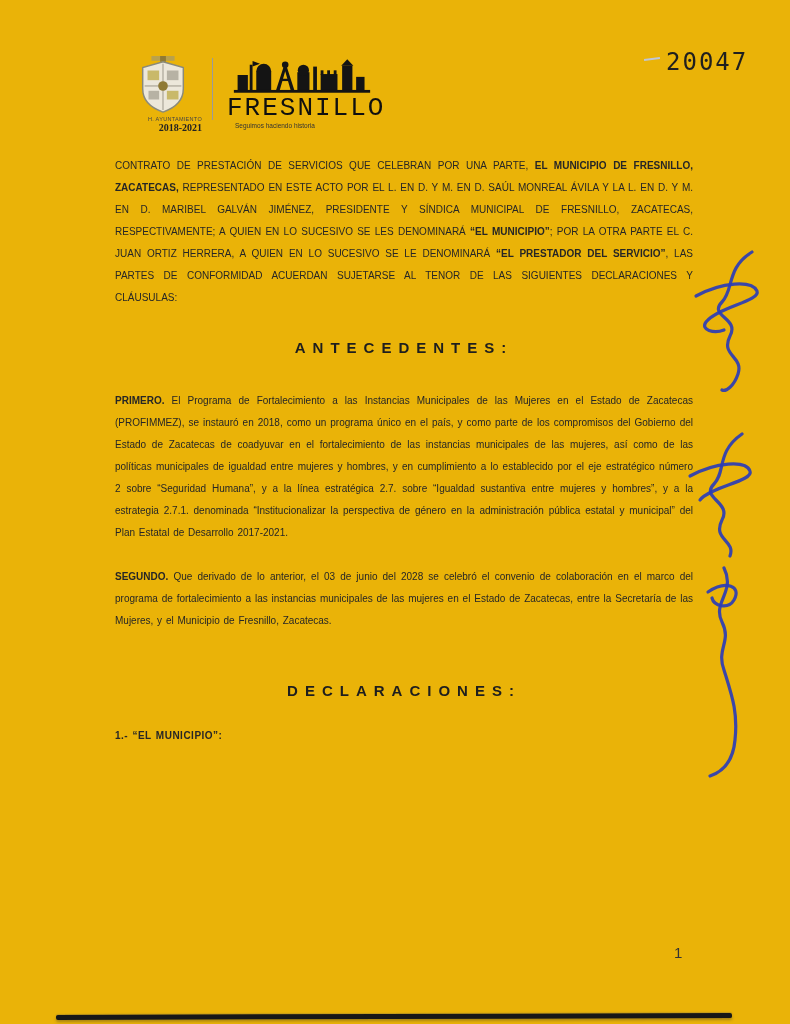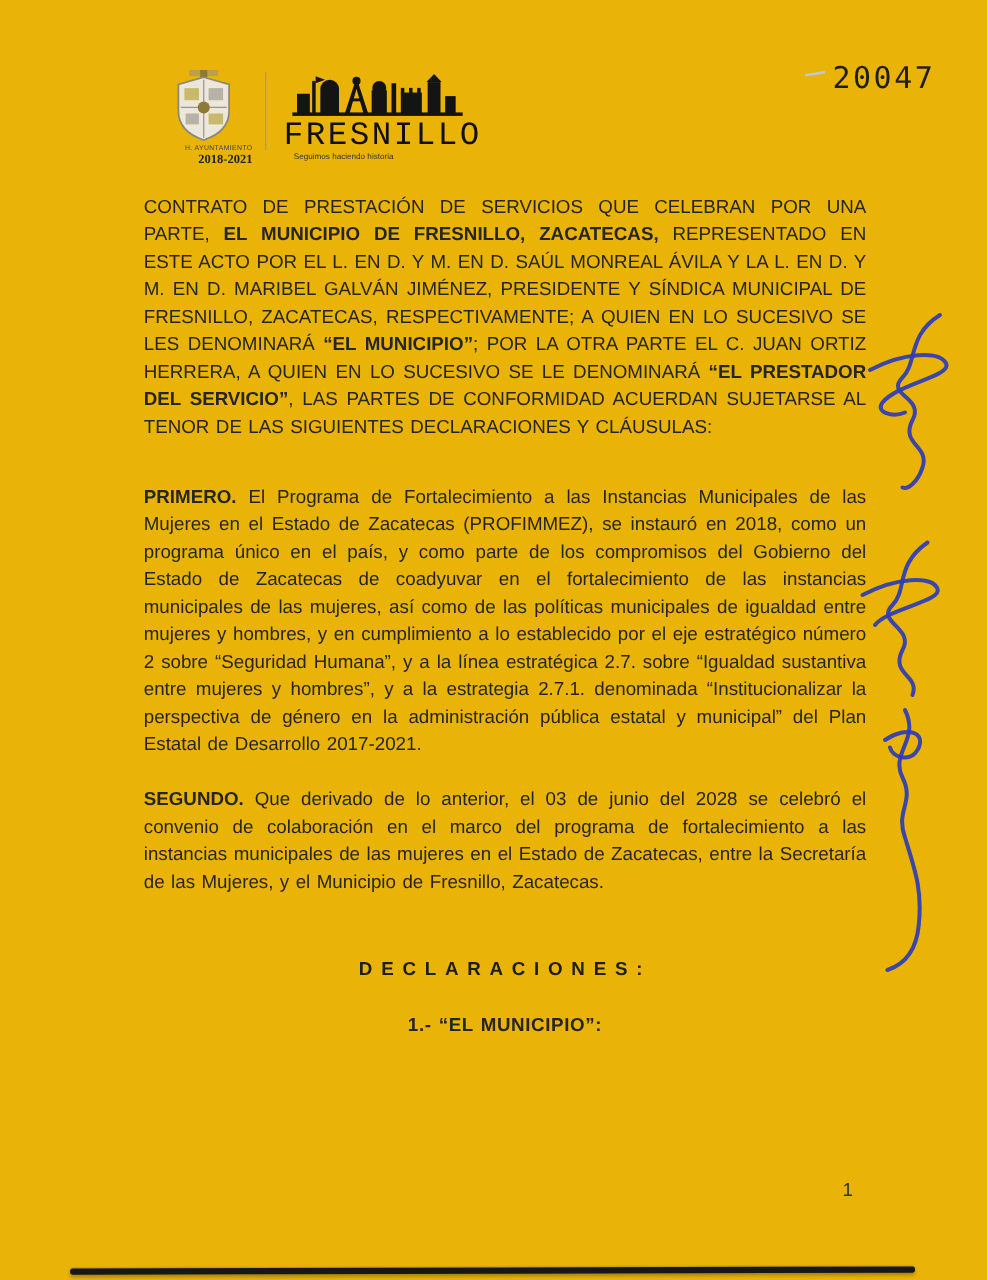--- a/index.html
+++ b/index.html
@@ -28,32 +28,32 @@
   .brand { width:150px; text-align:center; }
   .brand-name {
     font-family:Liberation Mono, monospace; font-size:26px; color:#101010;
     letter-spacing:2px; line-height:1; margin-top:1px;
   }
   .brand-tagline { font-size:6.5px; color:#333; text-align:left; padding-left:8px; margin-top:1px; }
 
   
   .doc-body { position:absolute; top:155px; left:115px; width:578px; }
   .para {
-    font-size:15px; line-height:22px; text-align:justify; color:#262626;
+    font-size:10px; line-height:22px; text-align:justify; color:#262626;
     word-spacing:1px;
   }
   .seg-b { font-weight:700; }
   .heading {
     font-size:15px; font-weight:700; letter-spacing:7px; text-align:center;
     color:#1e1e1e; margin-top:30px;
   }
   .para-primero { margin-top:34px; }
   .para-segundo { margin-top:22px; }
   .heading-declaraciones { margin-top:50px; }
-  .clause { margin-top:26px; font-weight:700; text-align:center; letter-spacing:.5px; }
+  .clause { margin-top:26px; font-weight:700; text-align:left; letter-spacing:.5px; }
 
   .page-number {
     position:absolute; top:944px; left:674px; font-size:15px; color:#333;
   }
 
   
   .ink-overlay { position:absolute; top:0; left:0; width:790px; height:1024px; pointer-events:none; }
   .ink-overlay path { fill:none; stroke-width:3.2; stroke-linecap:round; opacity:.92; }
 
   
@@ -114,20 +114,21 @@
         </g>
       </svg>
       <div class="brand-name">FRESNILLO</div>
       <div class="brand-tagline">Seguimos haciendo historia</div>
     </div>
   </header>
 
   <main class="doc-body">
     <p class="para"><span>CONTRATO DE PRESTACIÓN DE SERVICIOS QUE CELEBRAN POR UNA PARTE, </span><span class="seg-b">EL MUNICIPIO DE FRESNILLO, ZACATECAS,</span><span> REPRESENTADO EN ESTE ACTO POR EL L. EN D. Y M. EN D. SAÚL MONREAL ÁVILA Y LA L. EN D. Y M. EN D. MARIBEL GALVÁN JIMÉNEZ, PRESIDENTE Y SÍNDICA MUNICIPAL DE FRESNILLO, ZACATECAS, RESPECTIVAMENTE; A QUIEN EN LO SUCESIVO SE LES DENOMINARÁ </span><span class="seg-b">“EL MUNICIPIO”</span><span>; POR LA OTRA PARTE EL C. JUAN ORTIZ HERRERA, A QUIEN EN LO SUCESIVO SE LE DENOMINARÁ </span><span class="seg-b">“EL PRESTADOR DEL SERVICIO”</span><span>, LAS PARTES DE CONFORMIDAD ACUERDAN SUJETARSE AL TENOR DE LAS SIGUIENTES DECLARACIONES Y CLÁUSULAS:</span></p>
 
+    <h2 class="heading">ANTECEDENTES:</h2>
 
     <p class="para para-primero"><span class="seg-b">PRIMERO.</span><span> El Programa de Fortalecimiento a las Instancias Municipales de las Mujeres en el Estado de Zacatecas (PROFIMMEZ), se instauró en 2018, como un programa único en el país, y como parte de los compromisos del Gobierno del Estado de Zacatecas de coadyuvar en el fortalecimiento de las instancias municipales de las mujeres, así como de las políticas municipales de igualdad entre mujeres y hombres, y en cumplimiento a lo establecido por el eje estratégico número 2 sobre “Seguridad Humana”, y a la línea estratégica 2.7. sobre “Igualdad sustantiva entre mujeres y hombres”, y a la estrategia 2.7.1. denominada “Institucionalizar la perspectiva de género en la administración pública estatal y municipal” del Plan Estatal de Desarrollo 2017-2021.</span></p>
 
     <p class="para para-segundo"><span class="seg-b">SEGUNDO.</span><span> Que derivado de lo anterior, el 03 de junio del 2028 se celebró el convenio de colaboración en el marco del programa de fortalecimiento a las instancias municipales de las mujeres en el Estado de Zacatecas, entre la Secretaría de las Mujeres, y el Municipio de Fresnillo, Zacatecas.</span></p>
 
     <h2 class="heading heading-declaraciones">DECLARACIONES:</h2>
 
     <p class="para clause"><span class="seg-b">1.- “EL MUNICIPIO”:</span></p>
   </main>
 

